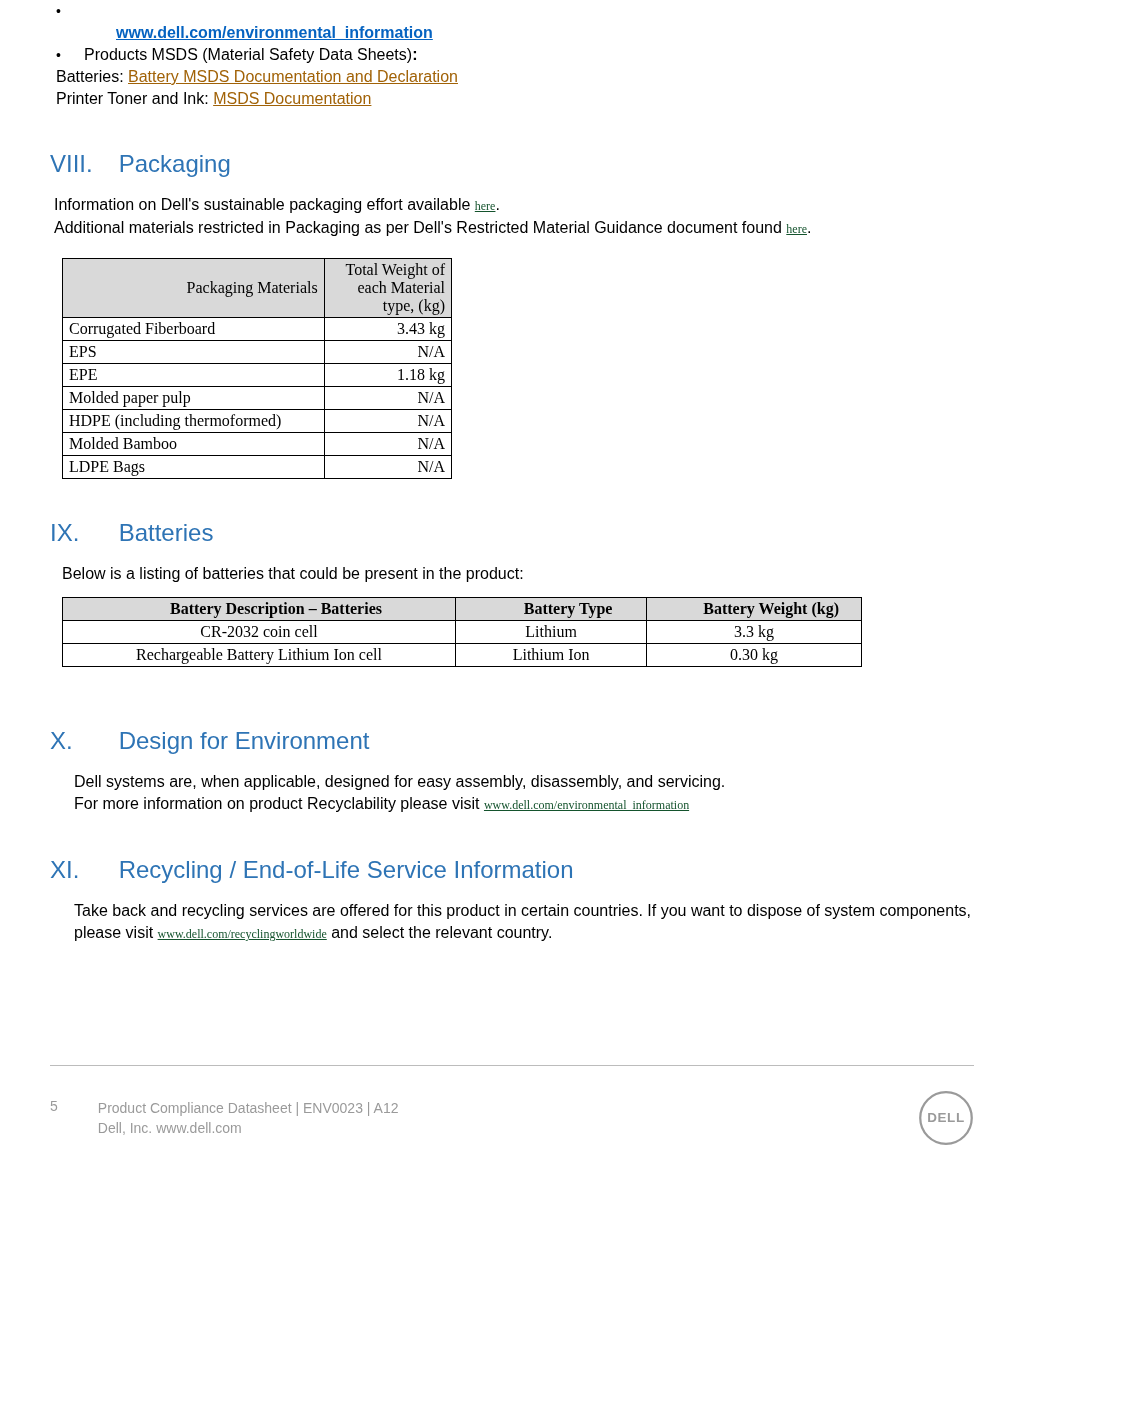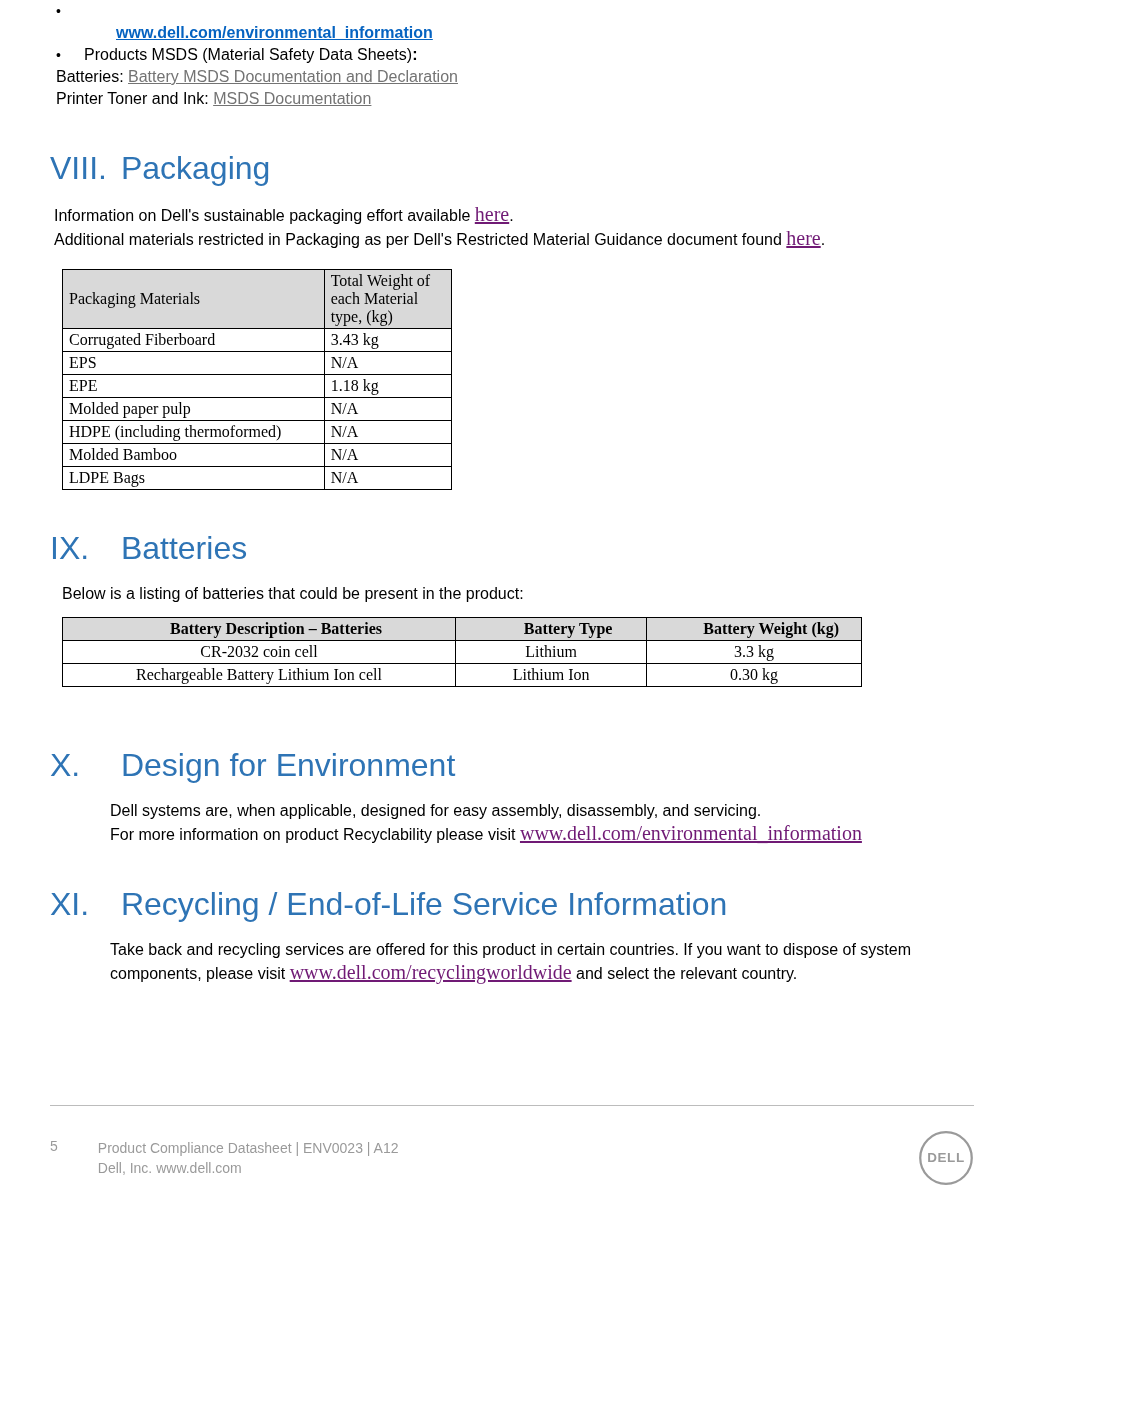--- a/index.html
+++ b/index.html
@@ -31,62 +31,62 @@
   }
   .sub-indent {
     margin-left: 60px;
     line-height: 22px;
   }
   .sub-indent2 {
     margin-left: 0px;
     line-height: 22px;
   }
   a.blue-underline {
-    color: #737373;
+    color: #a16207;
     text-decoration: underline;
   }
   a.blue-bold {
     color: #0563c1;
     text-decoration: underline;
     font-weight: bold;
   }
   h2.section {
     font-family: Arial, sans-serif;
-    font-size: 32px;
+    font-size: 24px;
     font-weight: normal;
     color: #2e74b5;
     margin: 40px 0 16px 0;
   }
   h2.section .roman {
     display: inline-block;
     min-width: 62px;
   }
   .para {
     margin-left: 4px;
     line-height: 22px;
   }
   .para-indent {
-    margin-left: 60px;
+    margin-left: 24px;
     line-height: 22px;
   }
   table {
     border-collapse: collapse;
     font-family: "Times New Roman", Times, serif;
     font-size: 16px;
     margin-top: 18px;
   }
   table.packaging {
     margin-left: 12px;
     width: 390px;
   }
   table.packaging th, table.packaging td {
     border: 1px solid #000;
     padding: 2px 6px;
     vertical-align: middle;
-    text-align: left;
+    text-align: right;
     font-weight: normal;
   }
   table.packaging th {
     background: #d9d9d9;
   }
   table.packaging td.left {
     text-align: left;
   }
   table.batteries {
     margin-left: 12px;
@@ -98,23 +98,23 @@
     padding: 2px 6px;
     text-align: center;
   }
   table.batteries th {
     background: #d9d9d9;
     font-weight: bold;
     padding-left: 40px;
   }
   a.serif-link {
     font-family: "Times New Roman", Times, serif;
-    color: #701a75;
+    color: #14532d;
     text-decoration: underline;
-    font-size: 20px;
+    font-size: 12px;
   }
   .footer-wrap {
     margin-top: 120px;
   }
   .footer-rule {
     border: none;
     border-top: 1px solid #bcbcbc;
     margin: 0 0 24px 0;
   }
   .footer {

